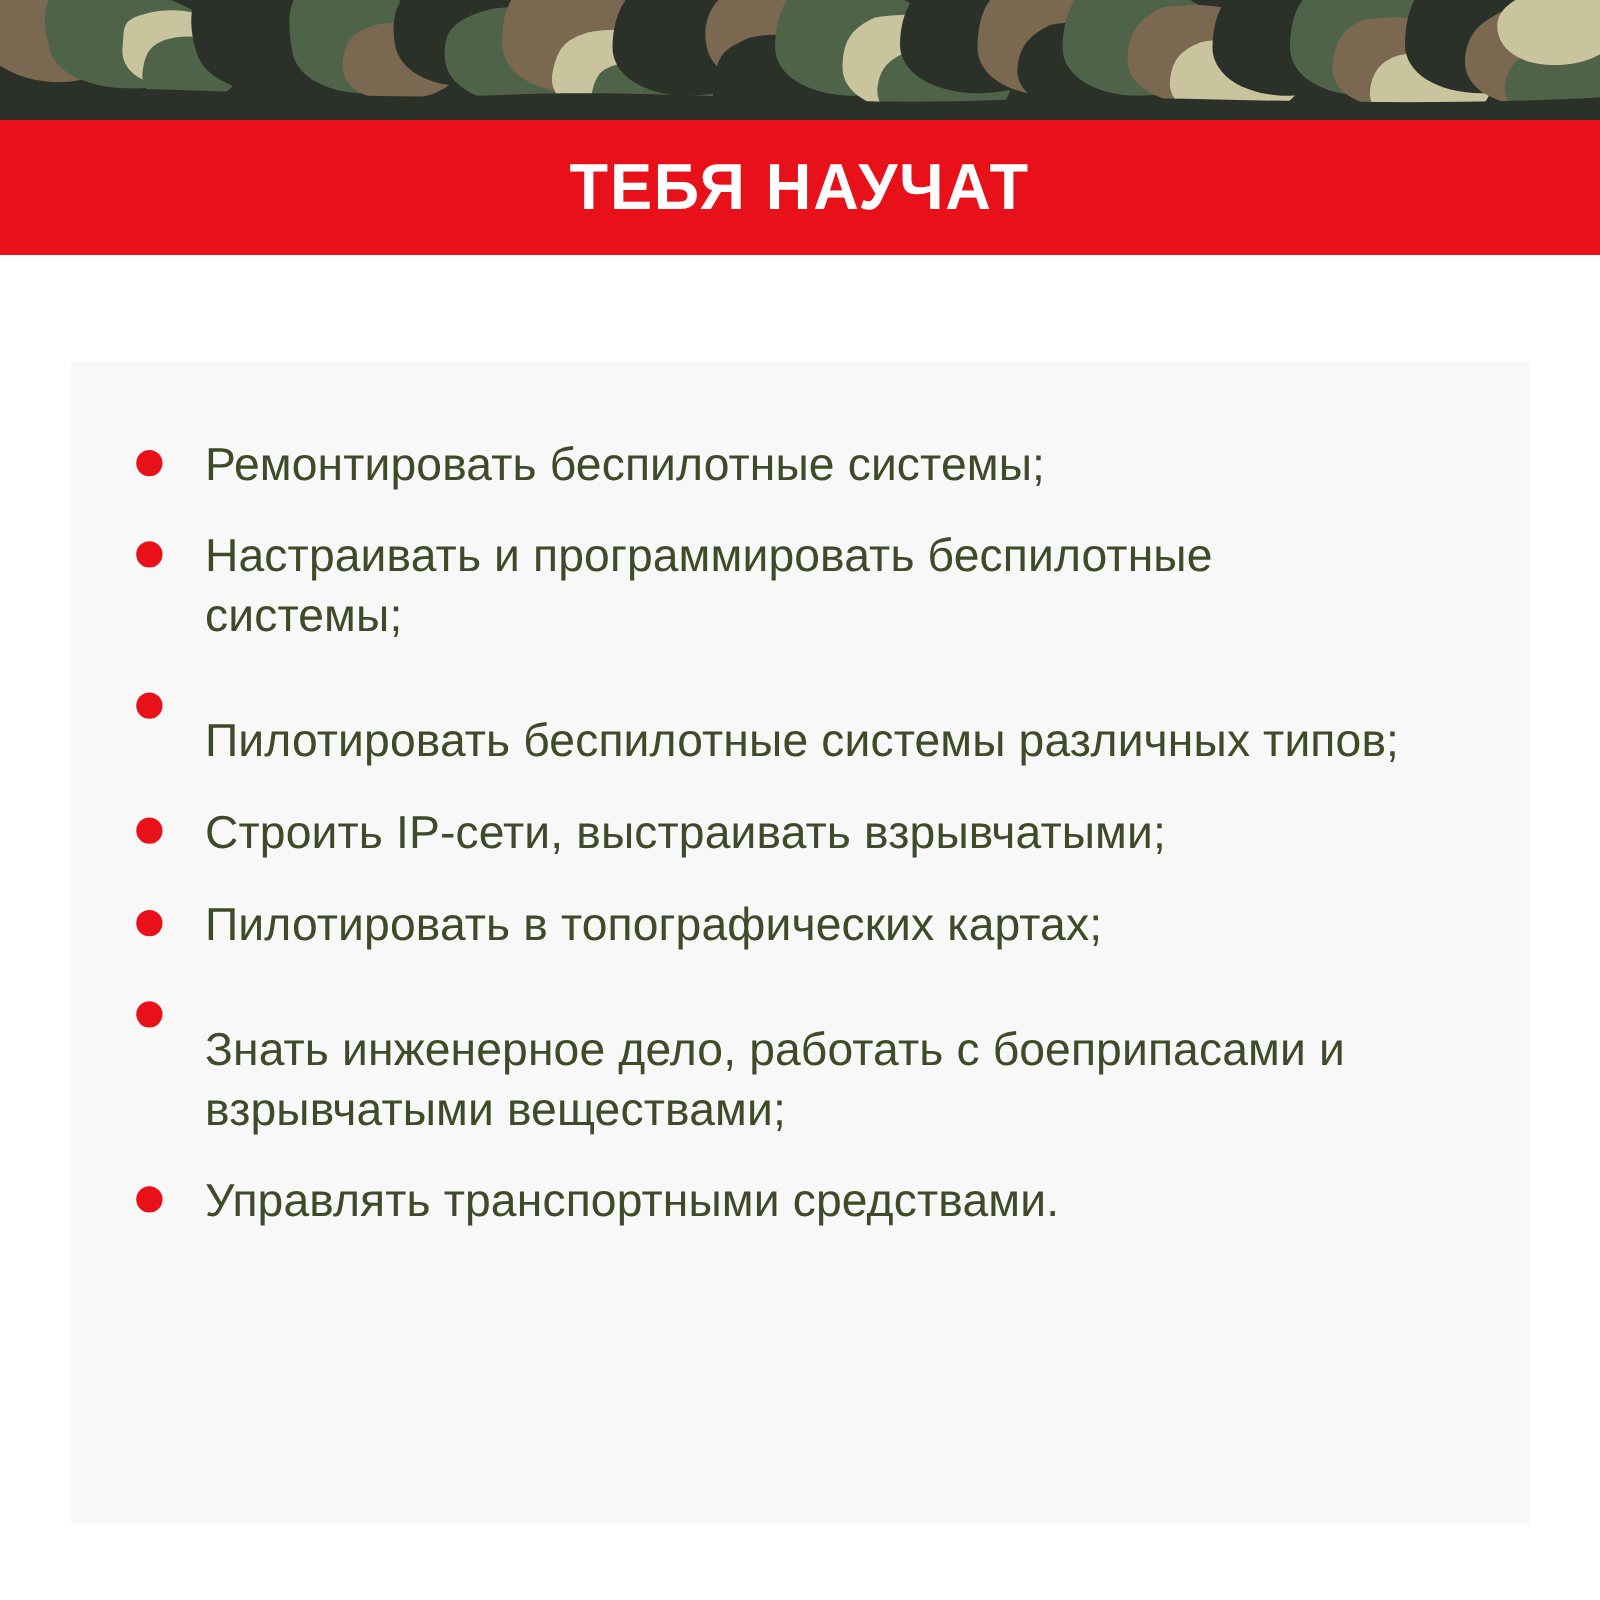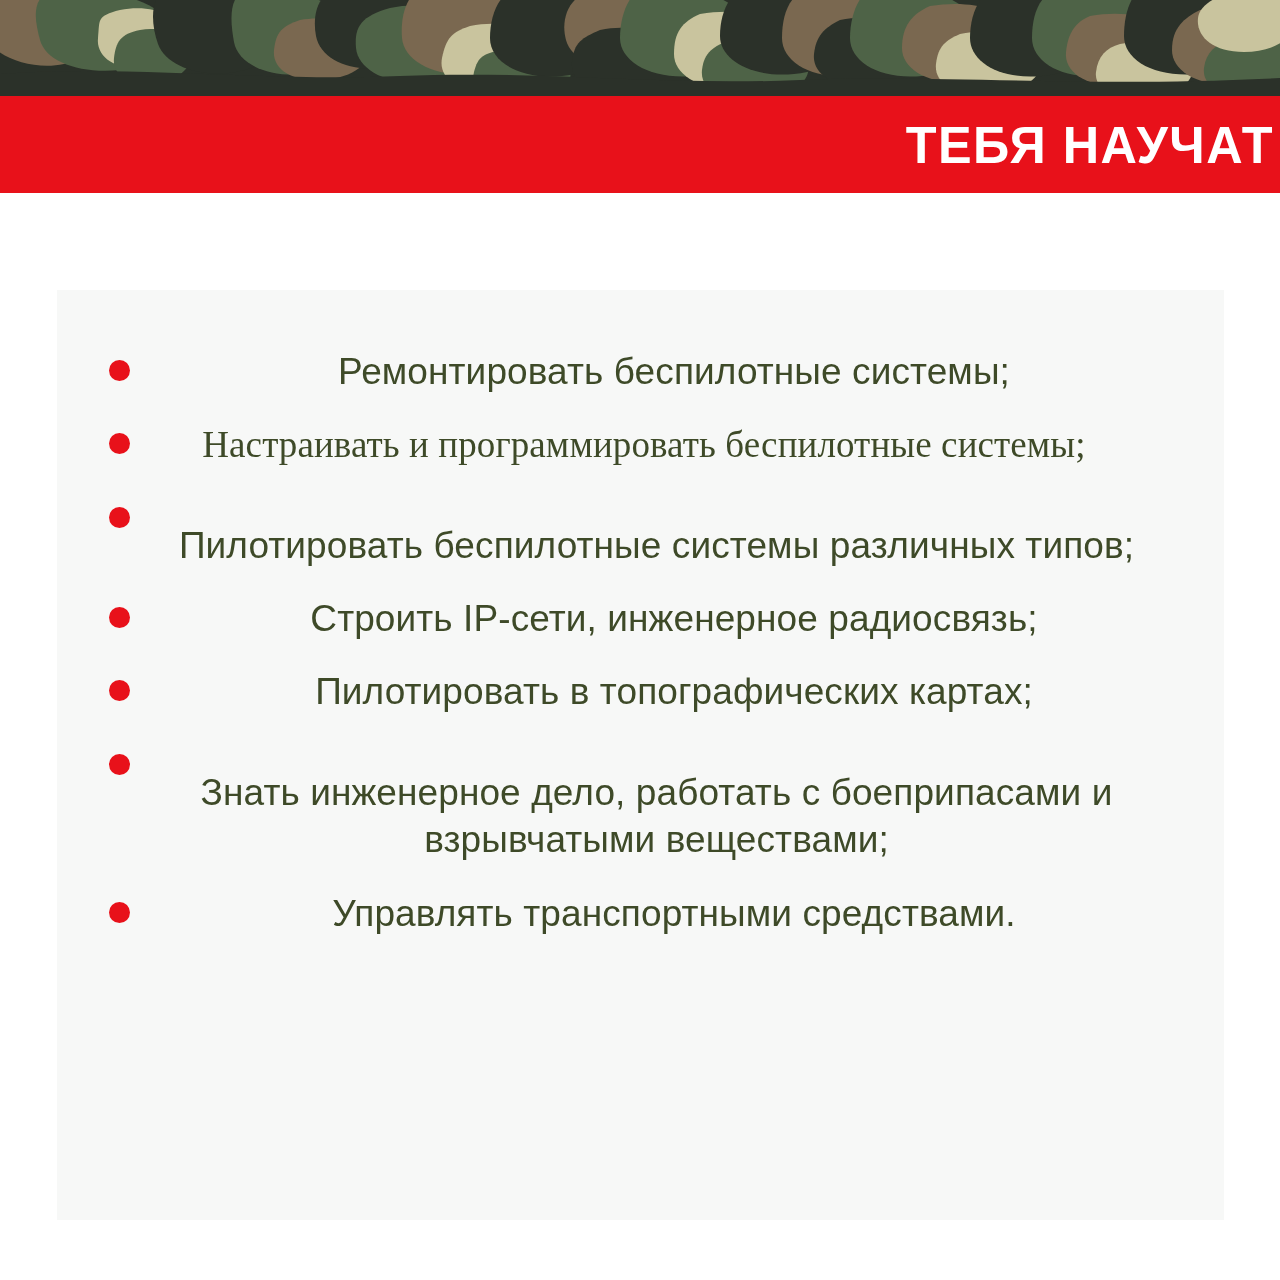--- a/index.html
+++ b/index.html
@@ -35,25 +35,25 @@
     width: 1280px;
     height: 96px;
   }
 
   
   .title-band {
     position: absolute;
     left: 0;
     top: 96px;
     width: 1280px;
-    height: 97px;
+    height: 108px;
     background: #e8111a;
     display: flex;
     align-items: center;
-    justify-content: flex-end;
+    justify-content: center;
   }
   .title-band h1 {
     margin: 0;
     color: #ffffff;
     font-family: "Liberation Sans Narrow", "Liberation Sans", sans-serif;
     font-size: 52px;
     font-weight: bold;
     letter-spacing: 1.5px;
     line-height: 1;
     text-align: center;
@@ -101,25 +101,24 @@
   }
 
   .skill-text {
     flex: 1 1 auto;
     color: #3e4a28;
     font-family: "Liberation Sans Narrow", "Liberation Sans", sans-serif;
     font-size: 37px;
     line-height: 1.28;
     letter-spacing: 0.1px;
     max-width: 1040px;
-    text-align: center;
-  }
-
-  
-  .skill-item[data-wrap="w1"] .skill-text { max-width: 960px; font-family: Liberation Serif, serif; }
+  }
+
+  
+  .skill-item[data-wrap="w1"] .skill-text { max-width: 960px; }
   .skill-item[data-wrap="w2"] .skill-text { max-width: 985px; margin-top: 27px; }
 </style>
 </head>
 <body>
 
 <div class="poster">
 
   <div class="camo-strip">
     <svg viewBox="0 0 1280 96" preserveAspectRatio="none" aria-hidden="true">
       <rect x="0" y="0" width="1280" height="96" fill="#2b3129"></rect>
@@ -179,21 +178,21 @@
       </li>
 
       <li class="skill-item" data-wrap="w2">
         <span class="bullet"></span>
         <span class="skill-text">Пилотировать беспилотные системы различных типов;</span>
       </li>
 
 
       <li class="skill-item" data-wrap="w0">
         <span class="bullet"></span>
-        <span class="skill-text">Строить IP-сети, инженерное радиосвязь;</span>
+        <span class="skill-text">Строить IP-сети, выстраивать взрывчатыми;</span>
       </li>
 
       <li class="skill-item" data-wrap="w0">
         <span class="bullet"></span>
         <span class="skill-text">Пилотировать в топографических картах;</span>
       </li>
 
       <li class="skill-item" data-wrap="w2">
         <span class="bullet"></span>
         <span class="skill-text">Знать инженерное дело, работать с боеприпасами и взрывчатыми веществами;</span>

